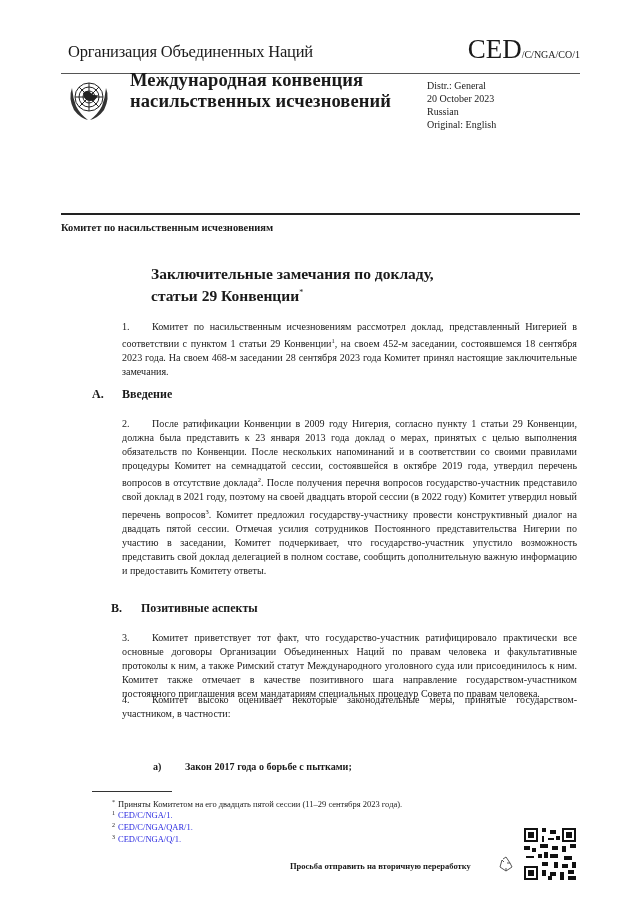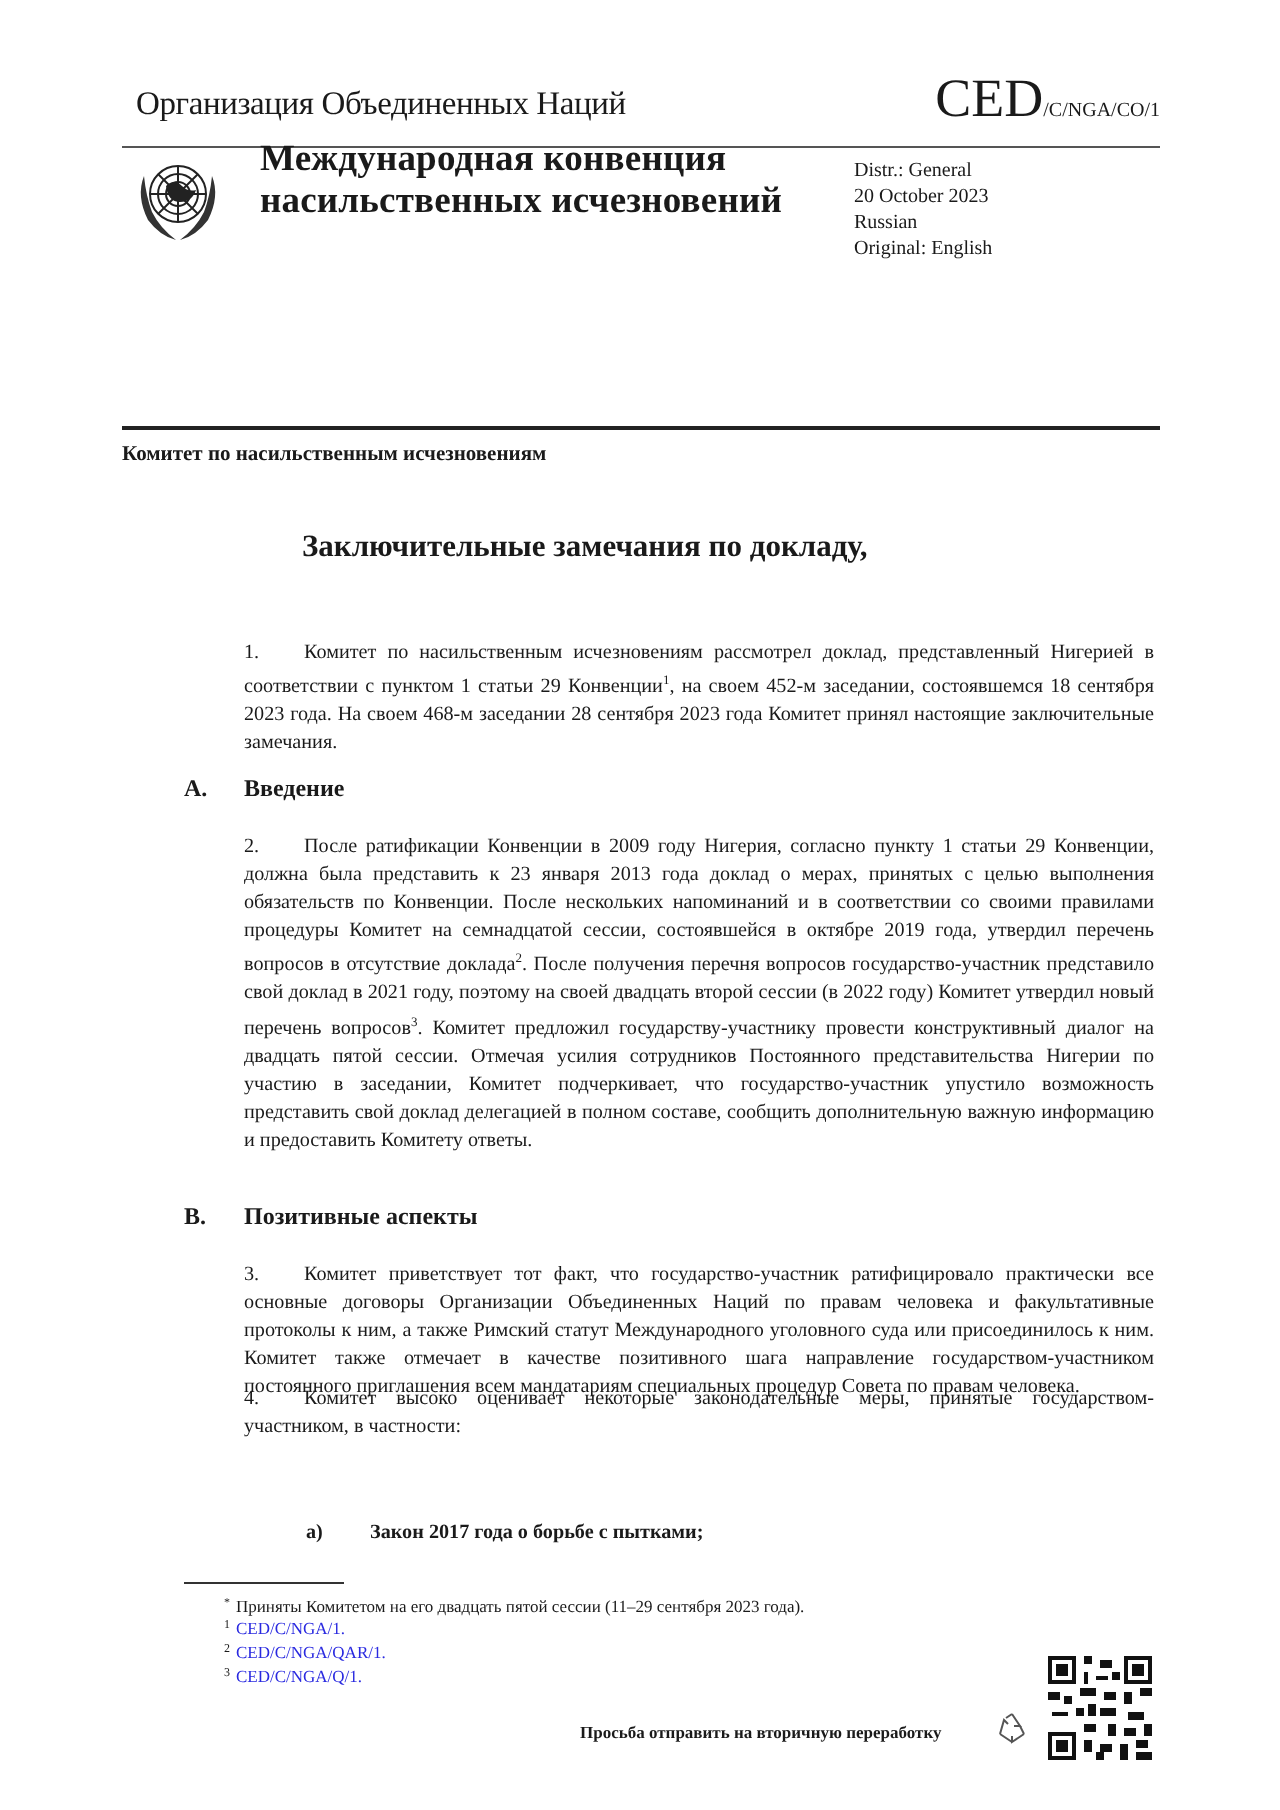--- a/index.html
+++ b/index.html
@@ -69,33 +69,34 @@
   <div>20 October 2023</div>
   <div>Russian</div>
   <div>Original: English</div>
 </div>
 
 <div class="abs rule-mid"></div>
 <div class="abs committee">Комитет по насильственным исчезновениям</div>
 
 <div class="abs doc-title">
   <div>Заключительные замечания по докладу,</div>
+  <div><span>статьи 29 Конвенции</span><sup>*</sup></div>
 </div>
 
 <div class="abs para" style="top:320px;">
   <span class="num">1.</span><span>Комитет по насильственным исчезновениям рассмотрел доклад, представленный Нигерией в соответствии с пунктом 1 статьи 29 Конвенции</span><sup class="ref">1</sup><span>, на своем 452-м заседании, состоявшемся 18 сентября 2023 года. На своем 468-м заседании 28 сентября 2023 года Комитет принял настоящие заключительные замечания.</span>
 </div>
 
 <div class="abs section" style="top:387px;"><span class="letter">A.</span><span>Введение</span></div>
 
 <div class="abs para" style="top:417px;">
   <span class="num">2.</span><span>После ратификации Конвенции в 2009 году Нигерия, согласно пункту 1 статьи 29 Конвенции, должна была представить к 23 января 2013 года доклад о мерах, принятых с целью выполнения обязательств по Конвенции. После нескольких напоминаний и в соответствии со своими правилами процедуры Комитет на семнадцатой сессии, состоявшейся в октябре 2019 года, утвердил перечень вопросов в отсутствие доклада</span><sup class="ref">2</sup><span>. После получения перечня вопросов государство-участник представило свой доклад в 2021 году, поэтому на своей двадцать второй сессии (в 2022 году) Комитет утвердил новый перечень вопросов</span><sup class="ref">3</sup><span>. Комитет предложил государству-участнику провести конструктивный диалог на двадцать пятой сессии. Отмечая усилия сотрудников Постоянного представительства Нигерии по участию в заседании, Комитет подчеркивает, что государство-участник упустило возможность представить свой доклад делегацией в полном составе, сообщить дополнительную важную информацию и предоставить Комитету ответы.</span>
 </div>
 
-<div class="abs section" style="top:601px;"><span class="letter">B.</span><span>Позитивные аспекты</span></div>
+<div class="abs section" style="top:601px;margin-left:19px;"><span class="letter">B.</span><span>Позитивные аспекты</span></div>
 
 <div class="abs para" style="top:631px;">
   <span class="num">3.</span><span>Комитет приветствует тот факт, что государство-участник ратифицировало практически все основные договоры Организации Объединенных Наций по правам человека и факультативные протоколы к ним, а также Римский статут Международного уголовного суда или присоединилось к ним. Комитет также отмечает в качестве позитивного шага направление государством-участником постоянного приглашения всем мандатариям специальных процедур Совета по правам человека.</span>
 </div>
 
 <div class="abs para" style="top:693px;">
   <span class="num">4.</span><span>Комитет высоко оценивает некоторые законодательные меры, принятые государством-участником, в частности:</span>
 </div>
 
 <div class="abs subitem" style="top:761px;"><span class="lbl">a)</span><span>Закон 2017 года о борьбе с пытками;</span></div>

